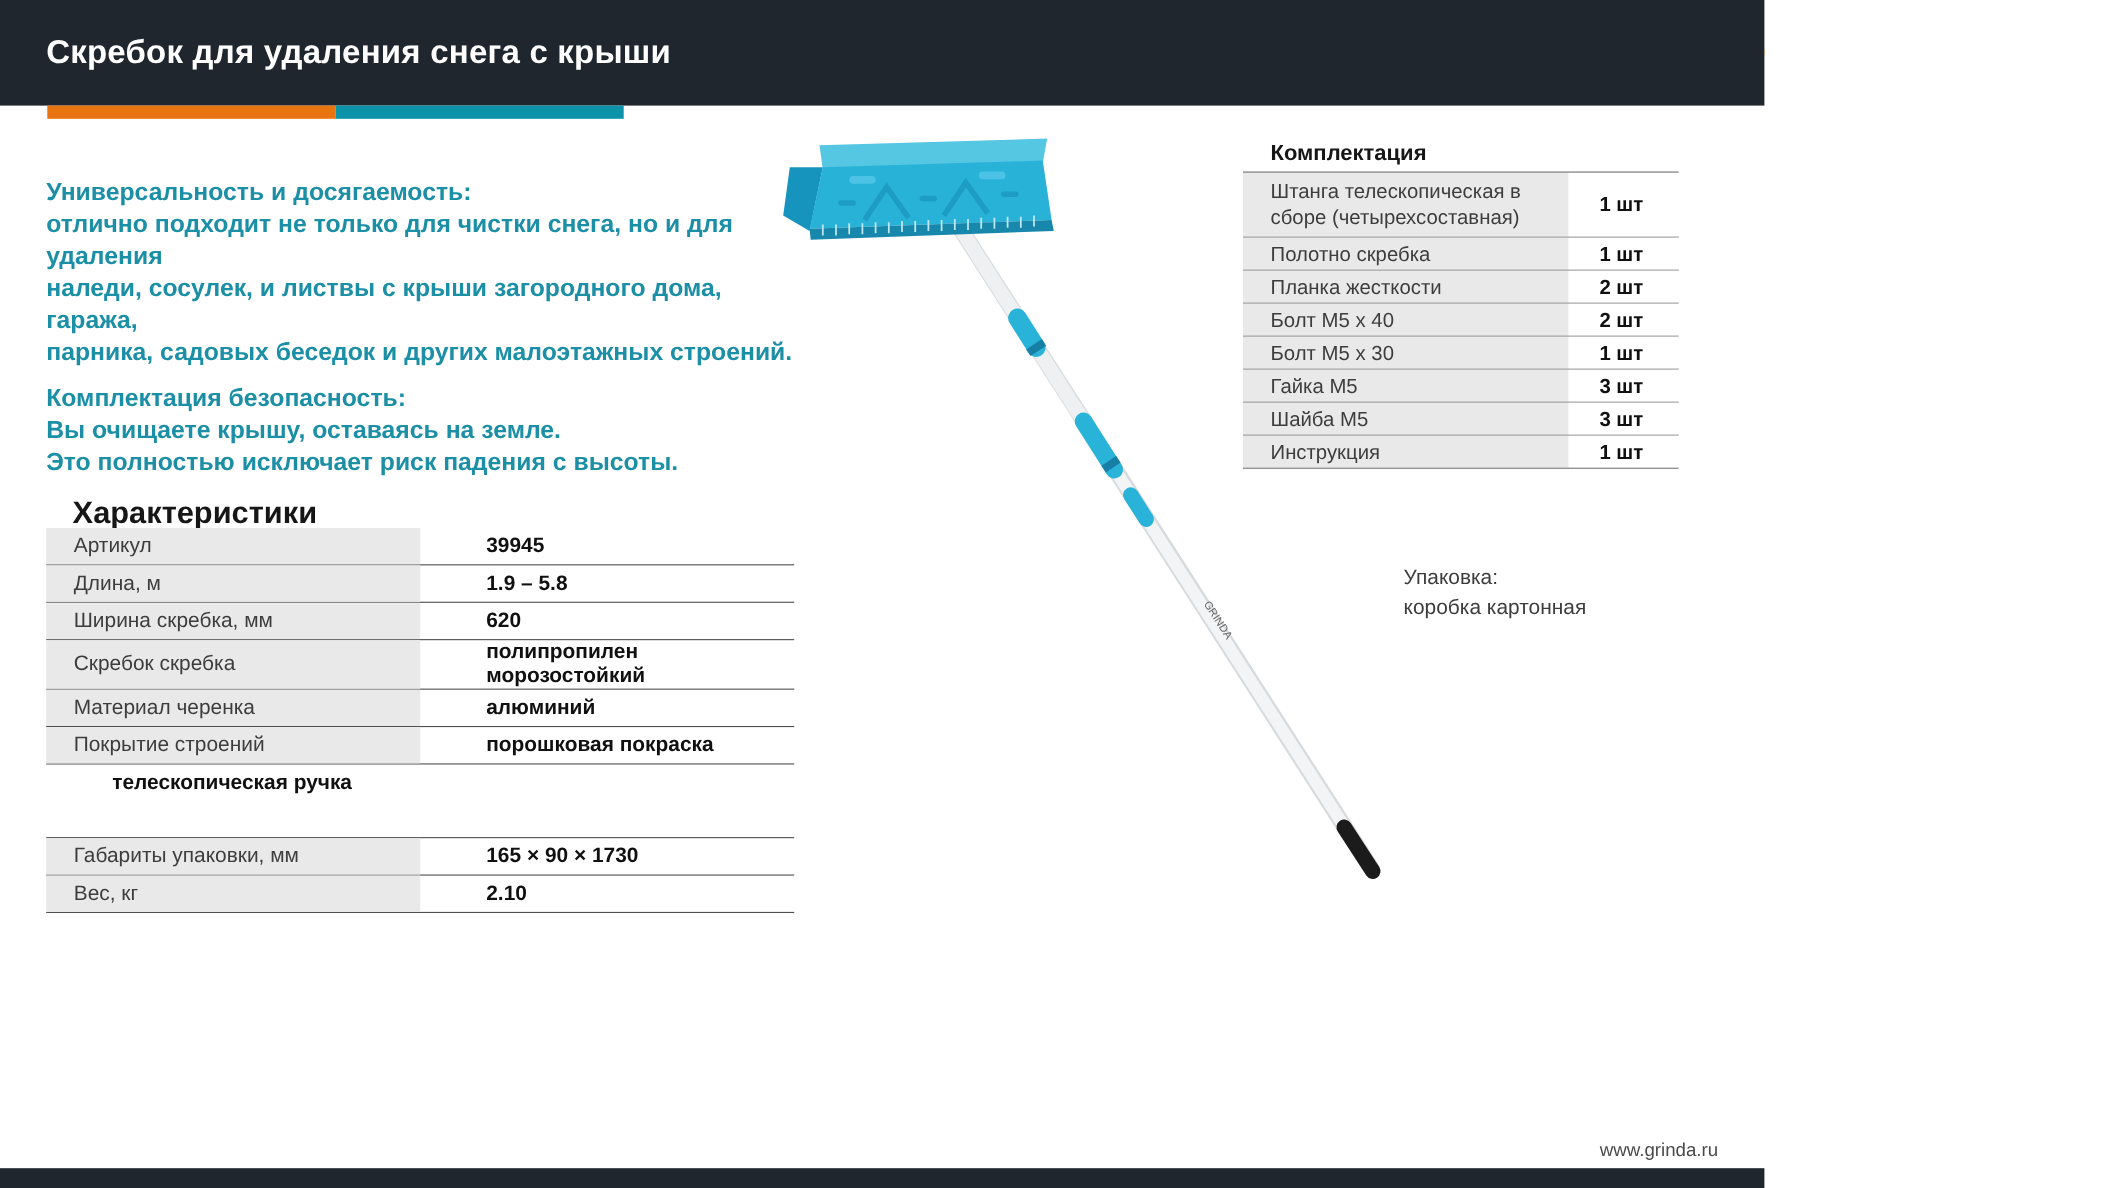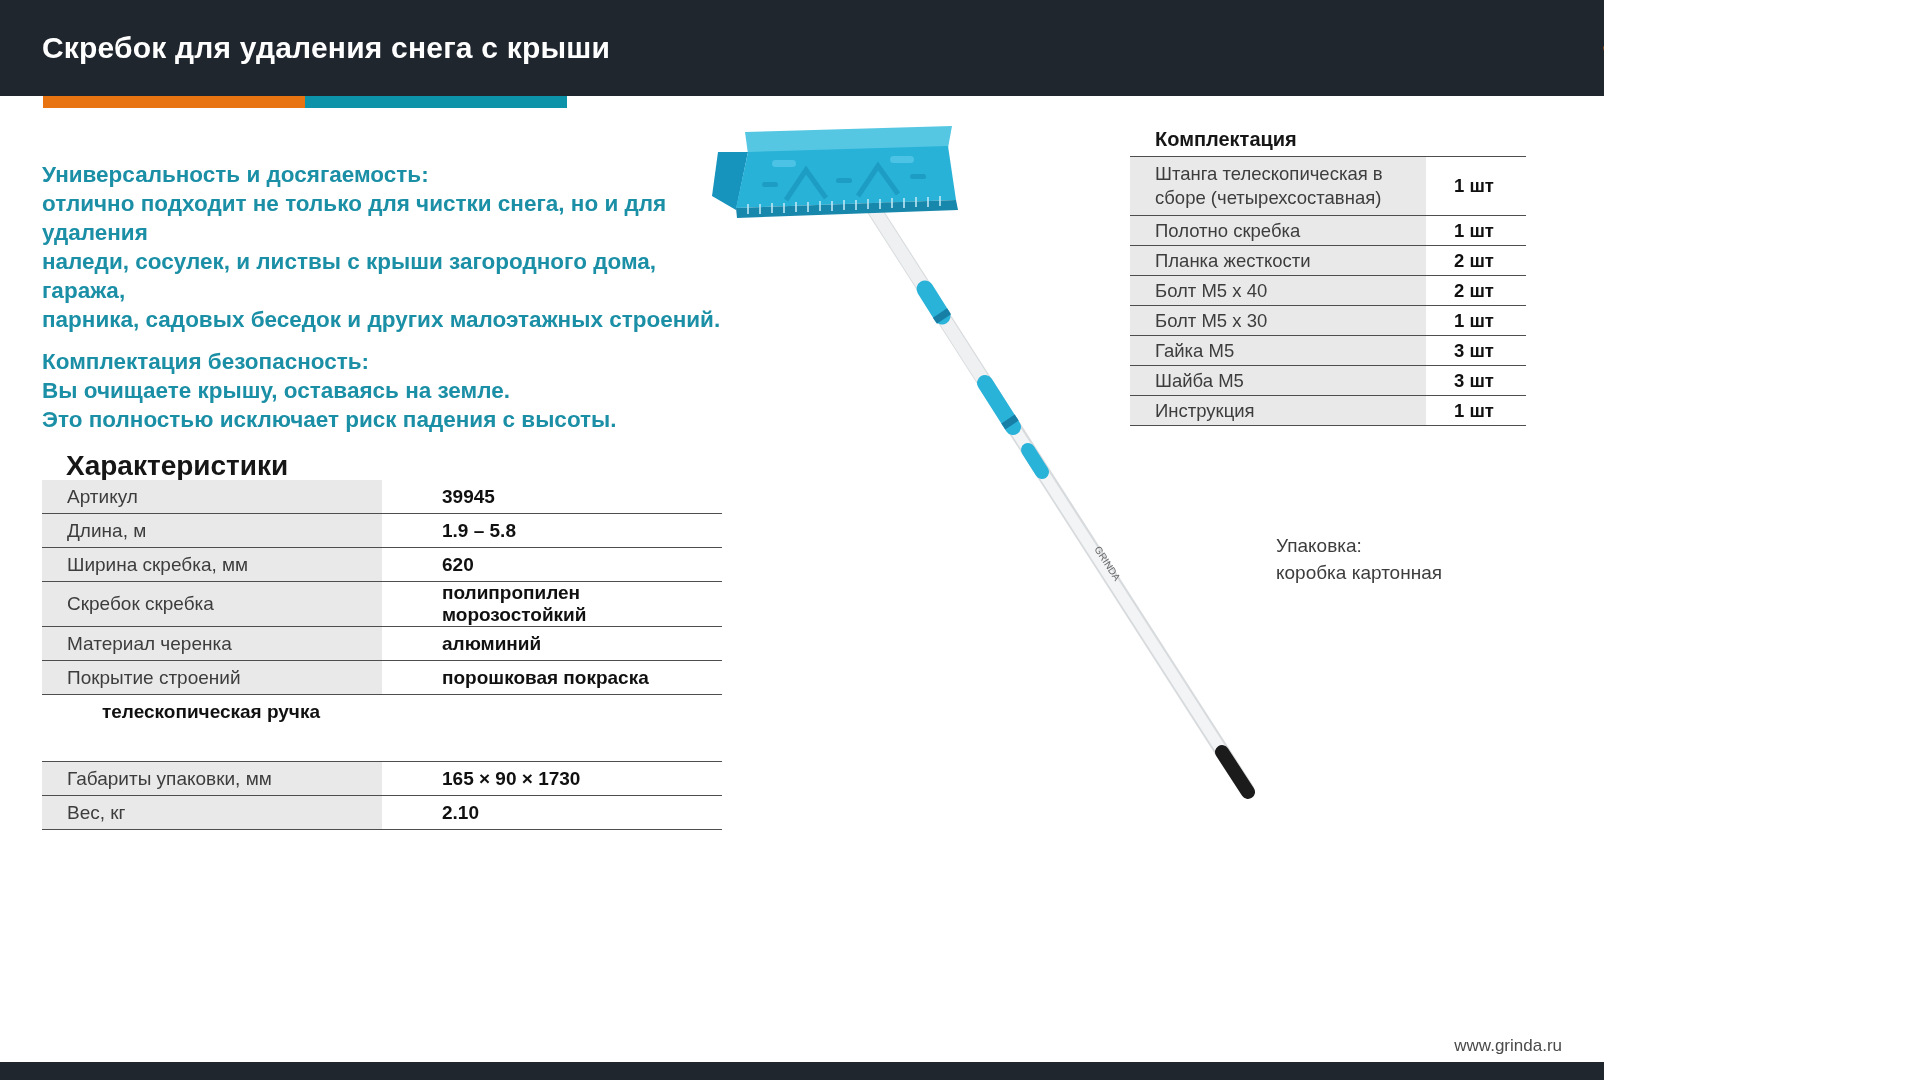--- a/index.html
+++ b/index.html
@@ -40,21 +40,21 @@
   .krow{display:flex;min-height:29px;border-bottom:1px solid #4e4e4e;align-items:stretch;}
   .krow .lbl{width:296px;background:#e9e9e9;color:#3d3d3d;font-size:18.5px;line-height:24px;
              display:flex;align-items:center;padding-left:25px;padding-right:6px;box-sizing:border-box;}
   .krow .qty{flex:1;color:#101010;font-size:18.5px;font-weight:700;
              display:flex;align-items:center;padding-left:28px;box-sizing:border-box;background:#ffffff;}
   .krow.tall{min-height:58px;}
 
   
   .product-art{position:absolute;left:690px;top:112px;width:600px;height:710px;}
   .box-art{position:absolute;left:1722px;top:415px;width:145px;height:605px;}
-  .pack-caption{position:absolute;left:1276px;top:532px;color:#3d3d3d;font-size:19px;line-height:27px;}
+  .pack-caption{position:absolute;left:1276px;top:512px;color:#3d3d3d;font-size:19px;line-height:27px;}
 
   
   .site{position:absolute;right:42px;top:1036px;color:#4a4a4a;font-size:17px;}
   .footer{position:absolute;left:0;bottom:0;width:1920px;height:18px;background:#20262e;}
 </style>
 </head>
 <body>
 
 <div class="page">
 

